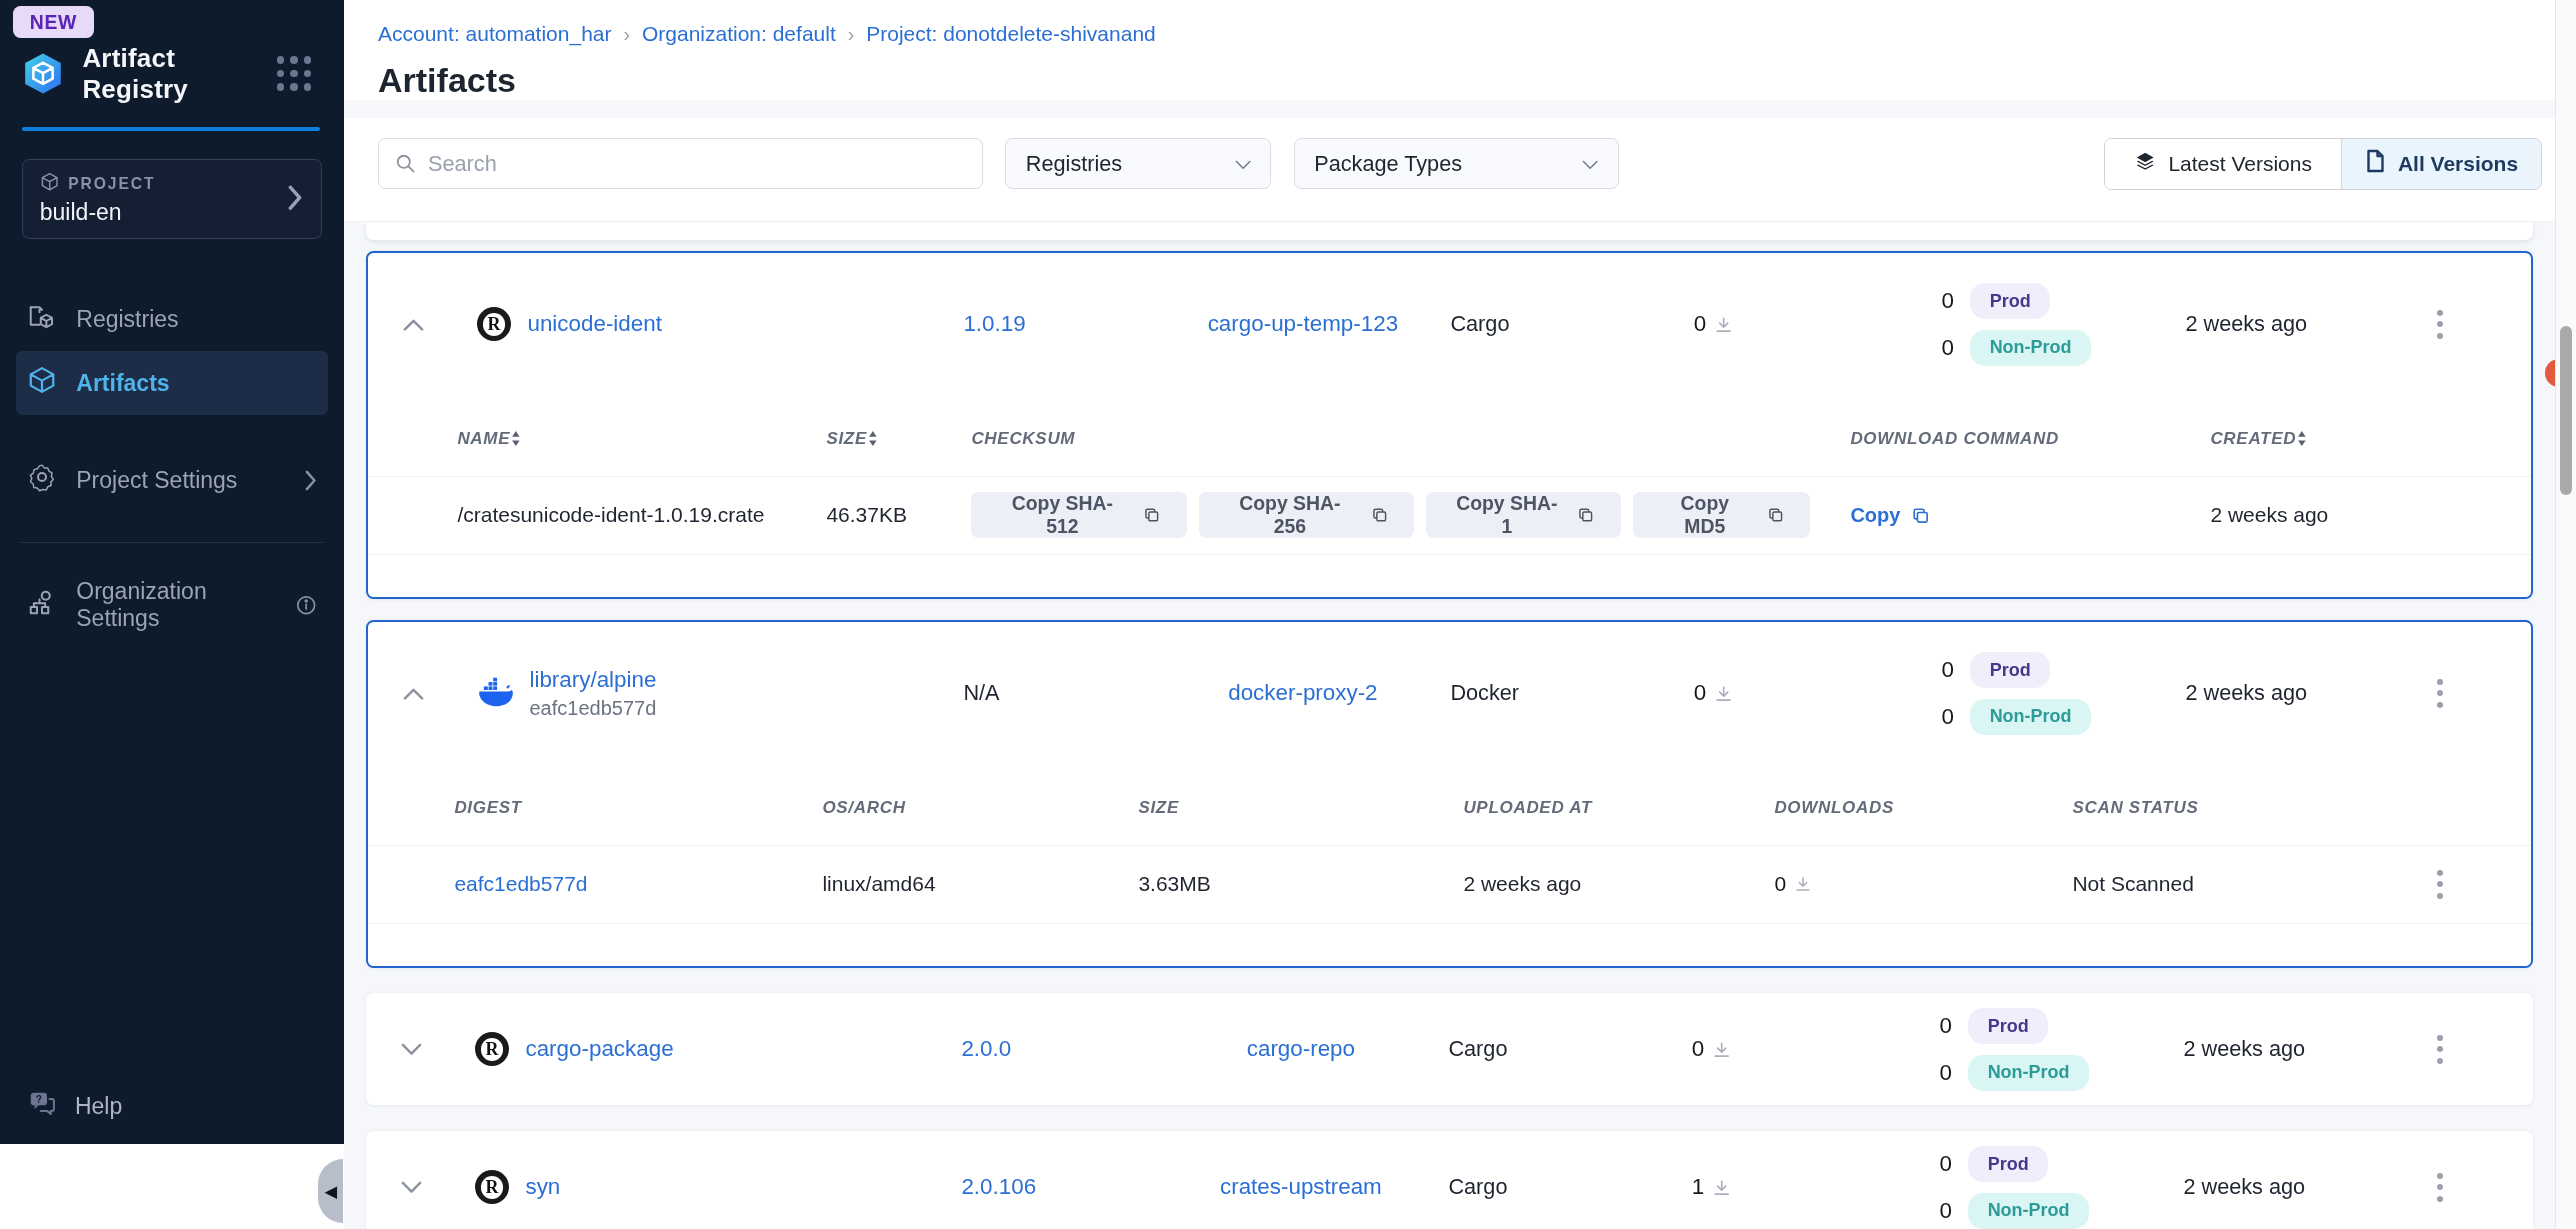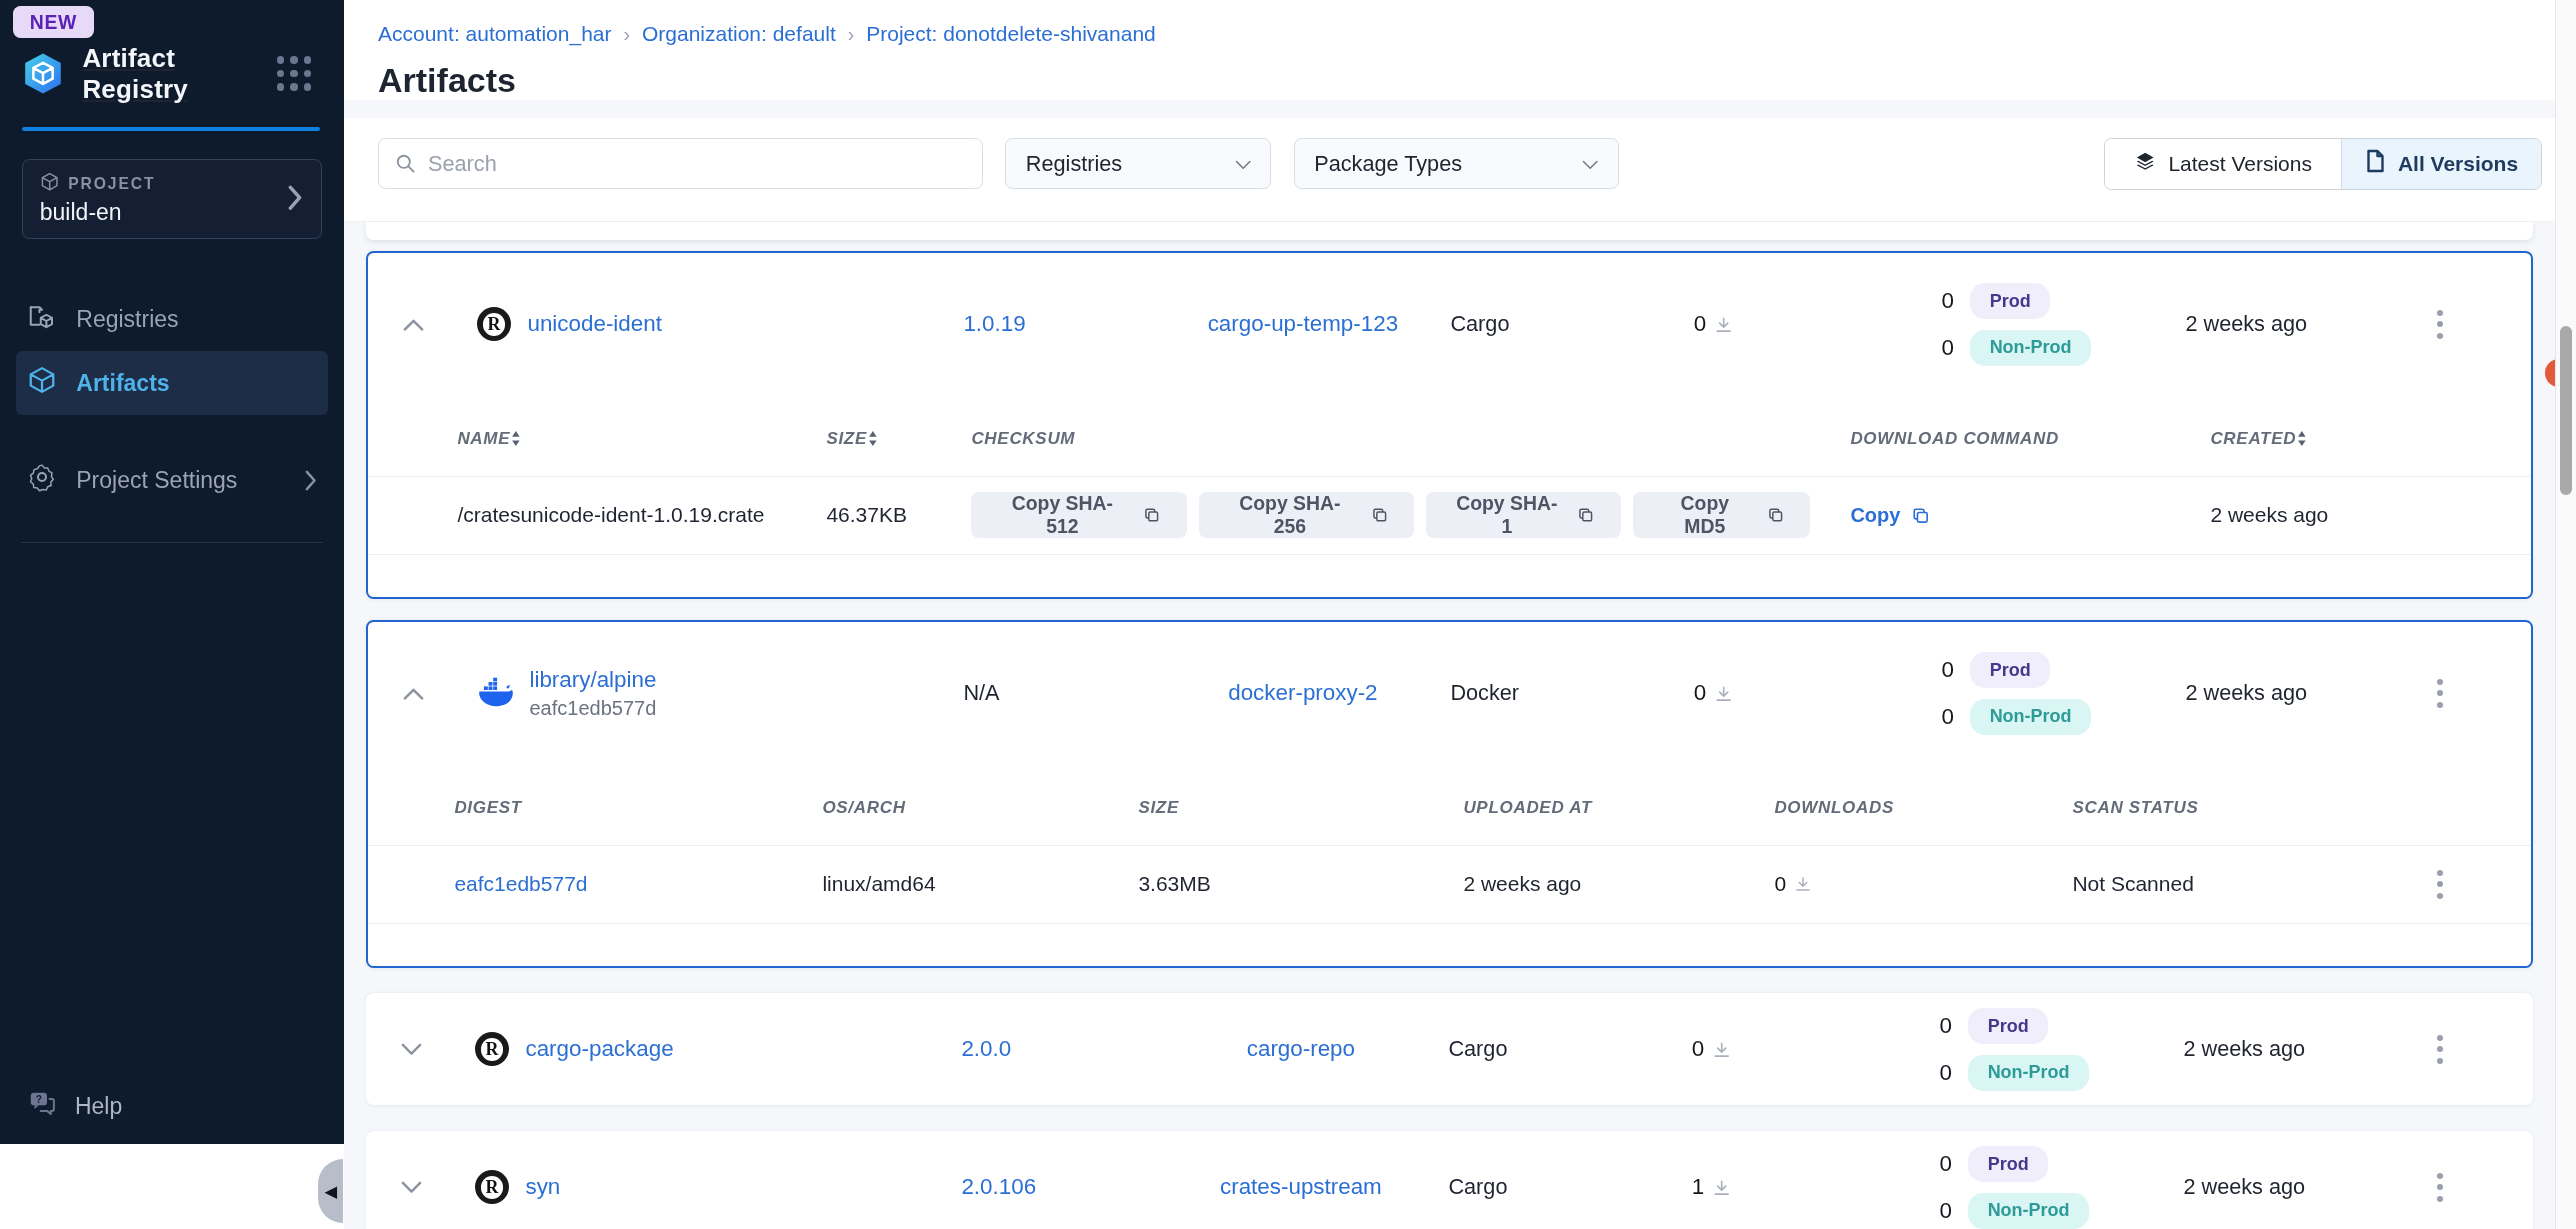--- a/index.html
+++ b/index.html
@@ -4,21 +4,21 @@
 <style>
   * { margin:0; padding:0; box-sizing:border-box; }
   html,body { width:2576px; height:1230px; overflow:hidden; }
   body { font-family:"Liberation Sans", sans-serif; background:#ffffff; color:#1f2430; }
   .app { position:relative; width:2576px; height:1230px; display:flex; }
 
   
   .sidebar { position:relative; width:344px; height:1144px; background:#0d1b2d; flex:0 0 344px; }
   .new-badge { display:inline-block; margin:6px 0 0 13.4px; background:#e7d9f8; color:#5a23b4;
     font-size:19.4px; font-weight:700; padding:4.5px 16.4px; border-radius:7.5px; letter-spacing:0.7px; }
-  .brand-row { display:flex; align-items:center; gap:18px; padding:4.5px 33px 0 22.4px;text-decoration:underline; }
+  .brand-row { display:flex; align-items:center; gap:18px; padding:4.5px 33px 0 22.4px; }
   .brand-logo { width:42px; height:43px; flex:0 0 42px; }
   .brand-title { color:#f4f6fa; font-size:26px; font-weight:700; letter-spacing:0.2px; }
   .grid-icon { margin-left:auto; display:grid; grid-template-columns:repeat(3,7.5px); grid-gap:6px; cursor:pointer; }
   .grid-icon i { width:7.5px; height:7.5px; border-radius:50%; background:#6c7690; }
   .brand-underline { height:4.5px; background:#1080e0; margin:22.4px 24px 0 22.4px; border-radius:2.2px; }
 
   .project-card { margin:28px 22.4px 0 22.4px; background:#141f33; border:1.5px solid #34415a; border-radius:7.5px;
     padding:12px 16.4px; display:flex; align-items:center; cursor:pointer; }
   .project-card .pc-text { flex:1; }
   .pc-label-row { display:flex; align-items:center; gap:9px; }
@@ -214,20 +214,38 @@
           </svg>
         </span>
         <span>Project Settings</span>
         <span class="right">
           <svg width="13.4" height="21" viewBox="0 0 14 22" fill="none" stroke="#8792a6" stroke-width="2.6" stroke-linecap="round" stroke-linejoin="round">
               <path d="M3 2 L11 11 L3 20"></path>
             </svg>
         </span>
       </div>
       <div class="nav-divider"></div>
+      <div class="nav-item">
+        <span>
+          <svg width="30" height="30" viewBox="0 0 24 24" fill="none" stroke="#9aa4b6" stroke-width="1.6" stroke-linejoin="round" stroke-linecap="round">
+            <rect x="3" y="16" width="5" height="5"></rect>
+              <rect x="12" y="16" width="5" height="5"></rect>
+            <path d="M5.5 16 v-3 h9 v3 M10 13 v-3"></path>
+              <circle cx="15" cy="7" r="3.2"></circle>
+          </svg>
+        </span>
+        <span>Organization Settings</span>
+        <span class="right">
+          <svg width="22.4" height="22.4" viewBox="0 0 24 24" fill="none" stroke="#8792a6" stroke-width="1.8" stroke-linecap="round">
+            <circle cx="12" cy="12" r="9"></circle>
+              <path d="M12 11 v5"></path>
+              <circle cx="12" cy="7.5" r="1" fill="#8792a6"></circle>
+          </svg>
+        </span>
+      </div>
     </nav>
 
     <div class="help-item">
       <span>
         <svg width="30" height="30" viewBox="0 0 24 24" fill="none" style="font-size:31px">
           <rect x="3" y="3" width="13" height="10" rx="2.5" fill="#6c7690"></rect>
           <path d="M6 13 v3 l3.5-3" fill="#6c7690"></path>
           <path d="M18 8 h2 a1.5 1.5 0 0 1 1.5 1.5 V16 a1.5 1.5 0 0 1 -1.5 1.5 h-1 v2.5 l-3-2.5 h-5" stroke="#6c7690" stroke-width="1.6" stroke-linejoin="round" stroke-linecap="round"></path>
           <text x="9.5" y="11" font-size="8" font-weight="bold" fill="#0d1b2d" text-anchor="middle" font-family="Liberation Sans, sans-serif">?</text>
         </svg>

